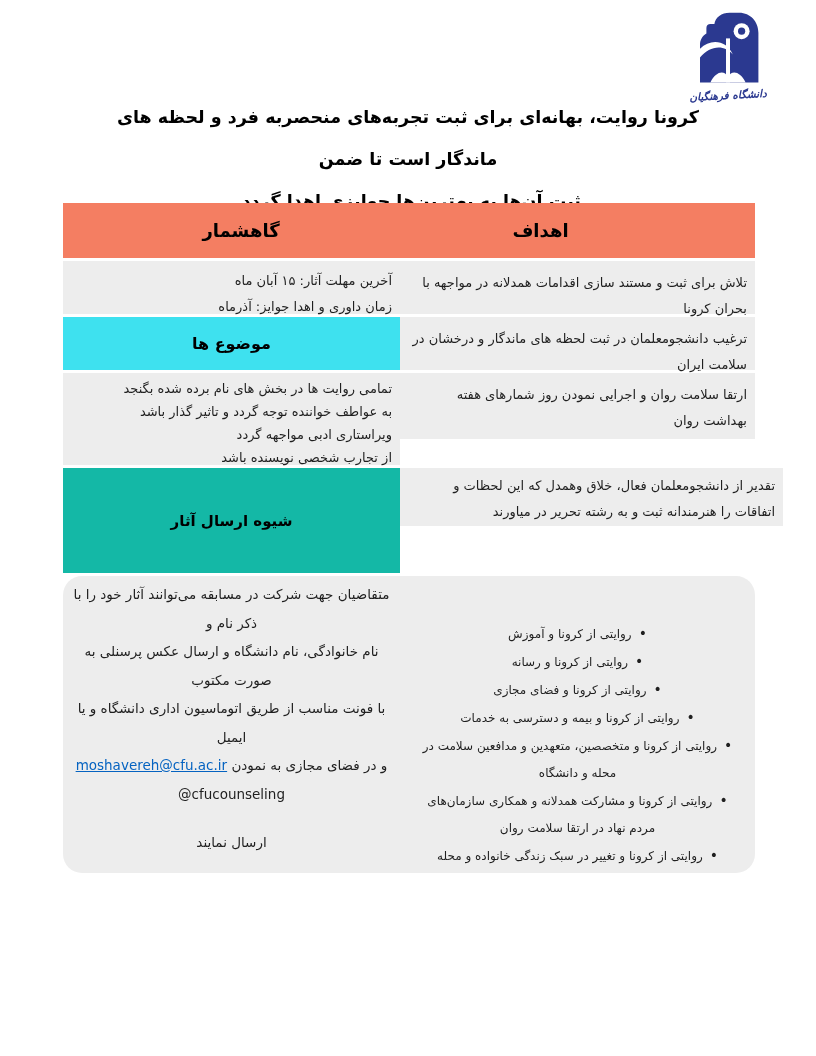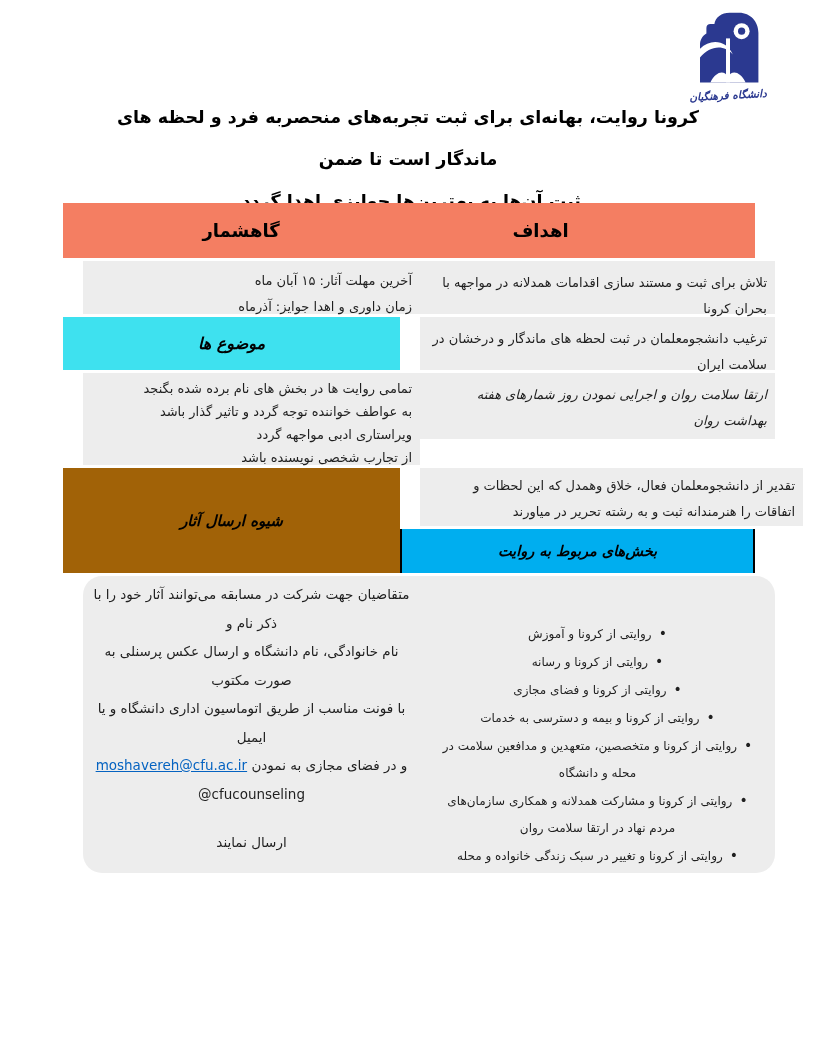--- a/index.html
+++ b/index.html
@@ -15,26 +15,26 @@
     color:#2b3990;transform:rotate(-3deg);white-space:nowrap;
   }
   
   .doc-title{
     position:absolute;top:96px;right:88px;left:88px;direction:rtl;text-align:center;
     font-size:17.5px;font-weight:bold;line-height:42px;color:#000000;
   }
   
   .poster-table{position:absolute;left:63px;top:203px;width:692px;height:673px;direction:rtl;}
   .cell{position:absolute;box-sizing:border-box;font-size:13px;}
-  .gray{background:#ededed;margin-left:20px;}
+  .gray{background:#ededed;}
   .hdr-orange{background:#f47e62;}
   .hdr-cyan{background:#3ee1ef;}
-  .hdr-green{background:#a16207;}
+  .hdr-green{background:#14b8a6;}
   .hdr-blue{background:#00aeef;border-left:2px solid #000;border-right:2px solid #000;}
-  .hdr-label{font-weight:bold;color:#000;display:flex;align-items:center;justify-content:center;height:100%;font-style:italic;}
+  .hdr-label{font-weight:bold;color:#000;display:flex;align-items:center;justify-content:center;height:100%;}
   
   .orange-half{position:absolute;top:0;height:100%;display:flex;align-items:center;justify-content:center;
     font-weight:bold;font-size:18px;color:#000;}
   
   .rtl-text{direction:rtl;text-align:right;line-height:25px;}
   .goal-cell{padding:9px 8px 0 10px;line-height:26px;}
   .timeline-cell{padding:7px 8px 0 6px;line-height:26px;}
   .criteria-cell{padding:4px 8px 8px 6px;line-height:23px;}
   
   .submission{position:absolute;left:0;top:0;width:337px;height:100%;box-sizing:border-box;
@@ -77,32 +77,29 @@
   <div class="cell gray rtl-text timeline-cell" style="left:0;top:58px;width:337px;height:53px;">
     <div>آخرین مهلت آثار: ۱۵ آبان ماه</div>
     <div>زمان داوری و اهدا جوایز: آذرماه</div>
   </div>
 
   <div class="cell gray rtl-text goal-cell" style="left:337px;top:114px;width:355px;height:53px;">ترغیب دانشجومعلمان در ثبت لحظه های ماندگار و درخشان در سلامت ایران</div>
   <div class="cell hdr-cyan" style="left:0;top:114px;width:337px;height:53px;">
     <span class="hdr-label" style="font-size:16px;">موضوع ها</span>
   </div>
 
-  <div class="cell gray rtl-text goal-cell" style="left:337px;top:170px;width:355px;height:66px;font-style:italic;">ارتقا سلامت روان و اجرایی نمودن روز شمارهای هفته بهداشت روان</div>
+  <div class="cell gray rtl-text goal-cell" style="left:337px;top:170px;width:355px;height:66px;">ارتقا سلامت روان و اجرایی نمودن روز شمارهای هفته بهداشت روان</div>
   <div class="cell gray rtl-text criteria-cell" style="left:0;top:170px;width:337px;height:92px;">
     <div>تمامی روایت ها در بخش های نام برده شده بگنجد</div>
     <div>به عواطف خواننده توجه گردد و تاثیر گذار باشد</div>
     <div>ویراستاری ادبی مواجهه گردد</div>
     <div>از تجارب شخصی نویسنده باشد</div>
   </div>
 
   <div class="cell gray rtl-text goal-cell" style="left:337px;top:265px;width:383px;height:58px;padding-top:5px;">تقدیر از دانشجومعلمان فعال، خلاق وهمدل که این لحظات و اتفاقات را هنرمندانه ثبت و به رشته تحریر در میاورند</div>
-  <div class="cell hdr-blue" style="left:337px;top:326px;width:355px;height:44px;">
-    <span class="hdr-label" style="font-size:14.5px;">بخش‌های مربوط به روایت</span>
-  </div>
   <div class="cell hdr-green" style="left:0;top:265px;width:337px;height:105px;">
     <span class="hdr-label" style="font-size:15px;">شیوه ارسال آثار</span>
   </div>
 
   <div class="cell gray" style="left:0;top:373px;width:692px;height:297px;border-radius:19px;">
 
     <div class="submission">
       <div>متقاضیان جهت شرکت در مسابقه می‌توانند آثار خود را با ذکر نام و</div>
       <div>نام خانوادگی، نام دانشگاه و ارسال عکس پرسنلی به صورت مکتوب</div>
       <div>با فونت مناسب از طریق اتوماسیون اداری دانشگاه و یا ایمیل</div>

